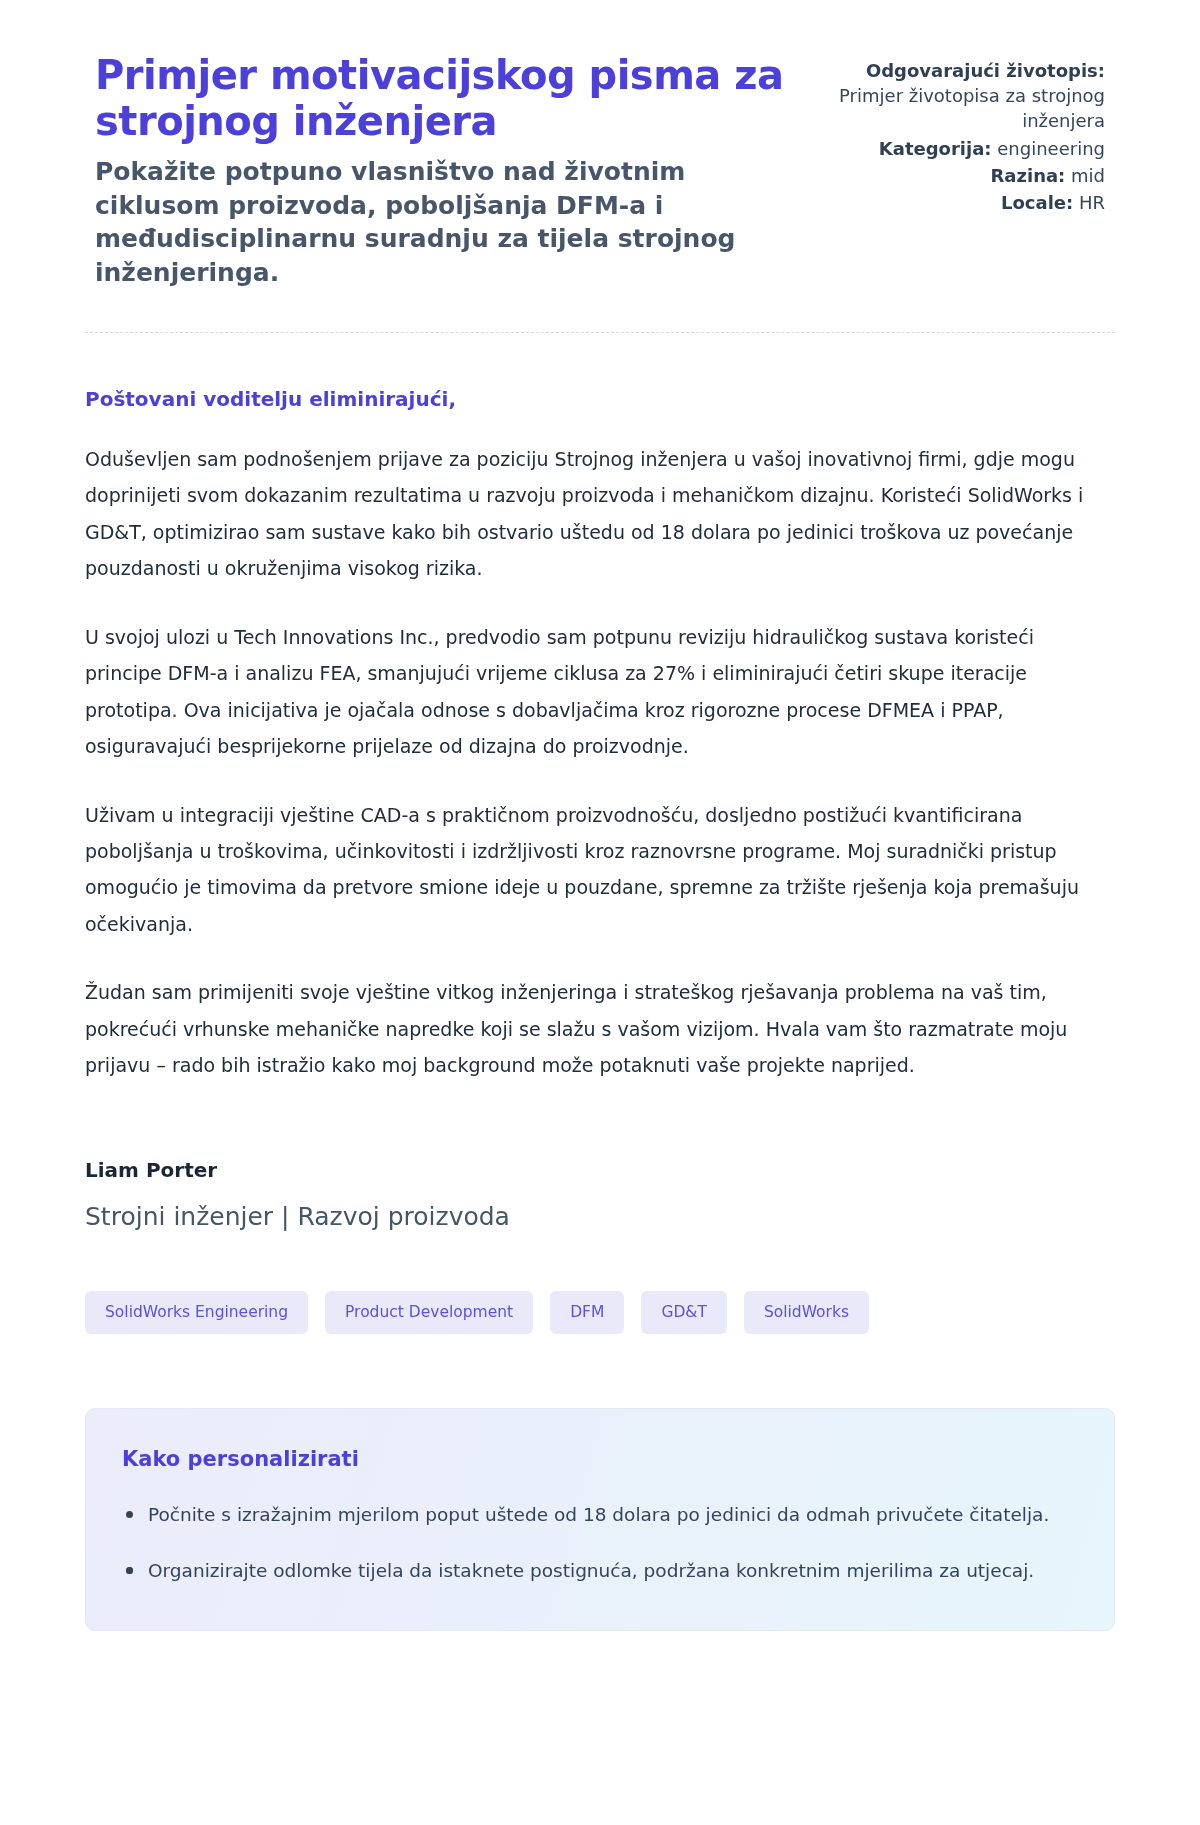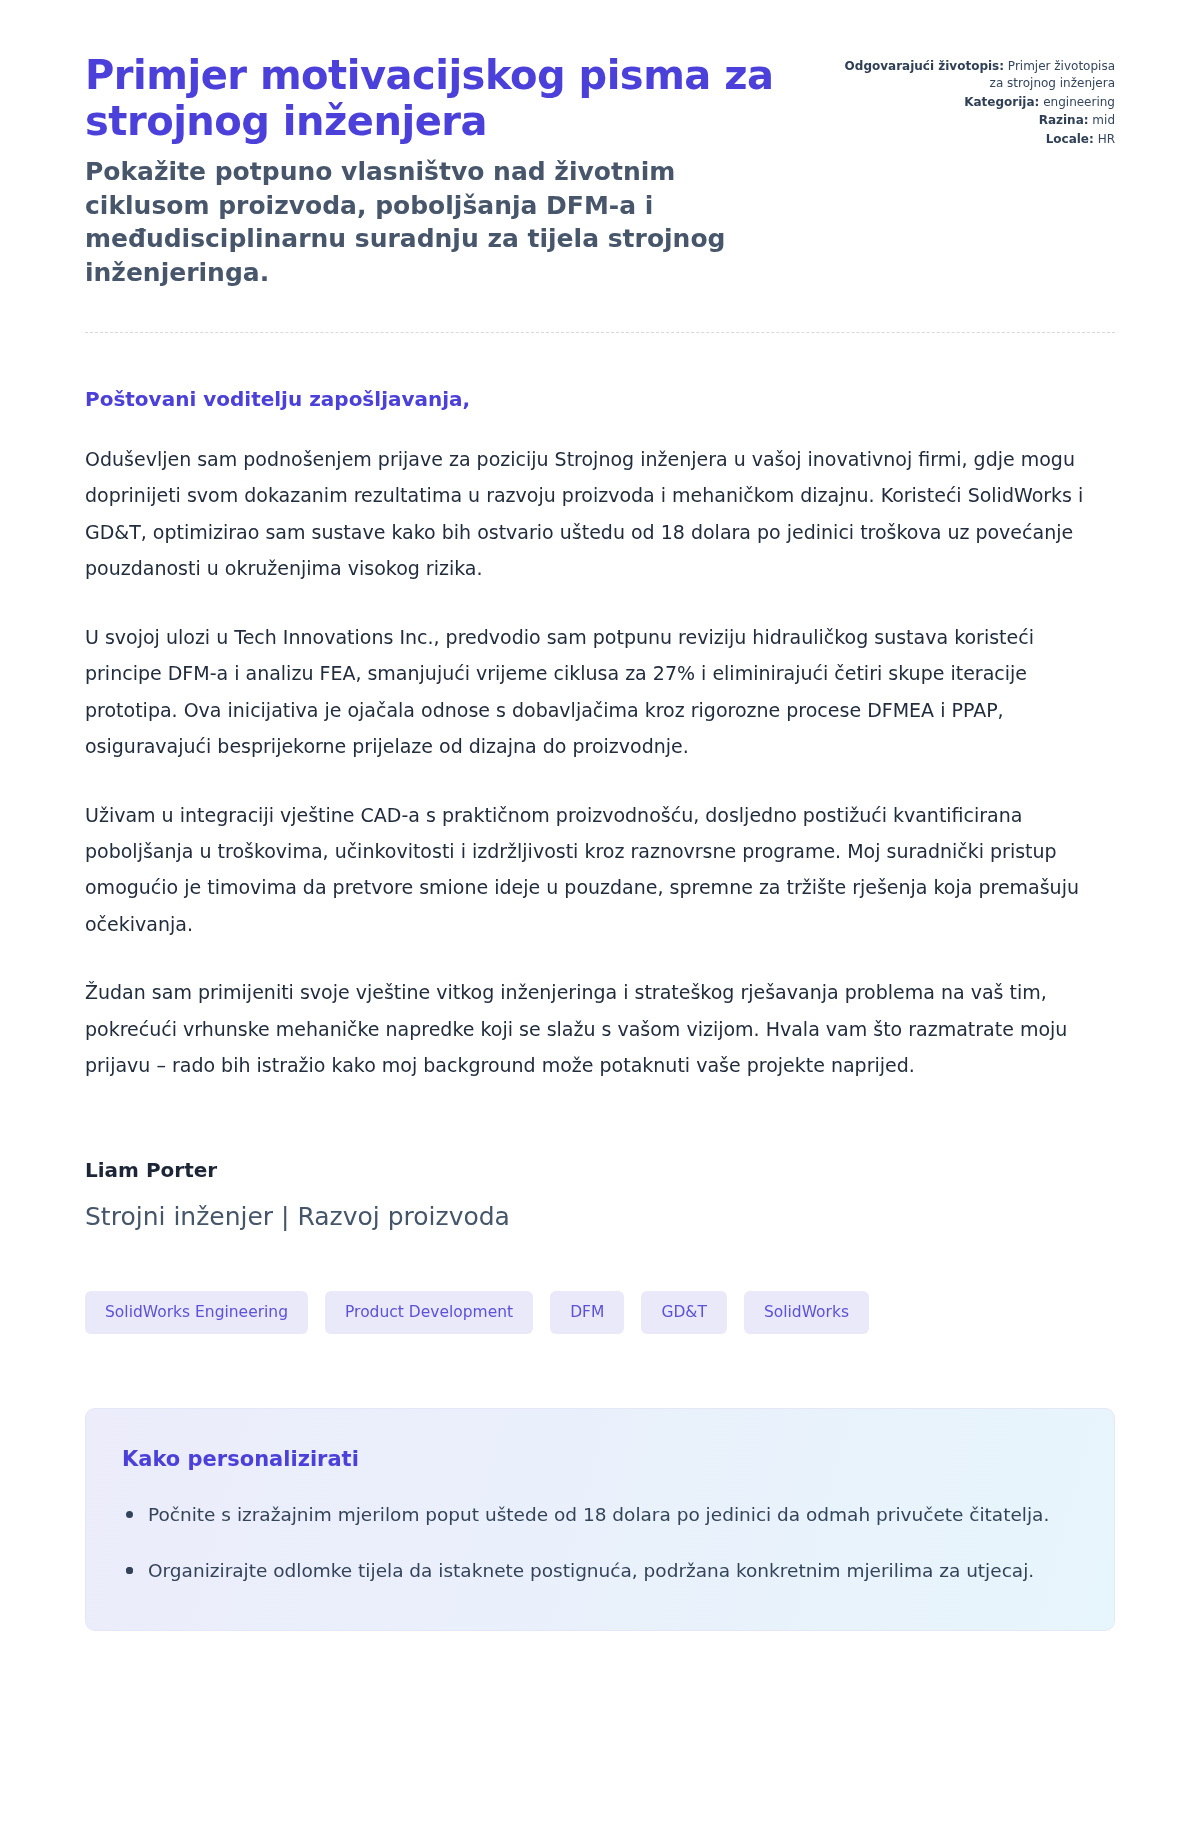--- a/index.html
+++ b/index.html
@@ -10,41 +10,41 @@
     font-family: "DejaVu Sans", "Liberation Sans", sans-serif;
     color: #212c3d;
   }
   .page {
     width: 1030px;
     margin: 0 auto;
     padding-top: 52px;
   }
 
   
-  .header { display: flex; justify-content: space-between; gap: 48px; }
+  .header { display: flex; justify-content: center; gap: 48px; }
   .header-left { flex: 1; max-width: 690px; }
   .page-title {
     color: var(--accent, #4b40d9);
     font-size: 40px;
     font-weight: 700;
     line-height: 1.16;
     margin-bottom: 10px;
     letter-spacing: -0.5px;
   }
   .page-subtitle {
     color: #47566b;
     font-size: 25px;
     font-weight: 700;
     line-height: 1.35;
   }
   .meta-block {
     width: 272px;
     flex: none;
     text-align: right;
-    font-size: 12px;
+    font-size: 18px;
     line-height: 1.4;
     color: #35455c;
     padding-top: 6px;
   }
   .meta-line { margin-bottom: 2px; }
   .meta-label { font-weight: 700; color: #2f3f55; }
 
   .divider {
     border: none;
     border-top: 1px dashed #d9d9d9;
@@ -158,21 +158,21 @@
       <div class="meta-line">
         <span class="meta-label">Locale:</span>
         <span class="meta-value">HR</span>
       </div>
     </aside>
   </header>
 
   <hr class="divider">
 
   <main class="letter">
-    <p class="greeting">Poštovani voditelju zapošljavanja,</p>
+    <p class="greeting">Poštovani voditelju eliminirajući,</p>
 
     <p class="body-par">Oduševljen sam podnošenjem prijave za poziciju Strojnog inženjera u vašoj inovativnoj firmi, gdje mogu doprinijeti svom dokazanim rezultatima u razvoju proizvoda i mehaničkom dizajnu. Koristeći SolidWorks i GD&amp;T, optimizirao sam sustave kako bih ostvario uštedu od 18 dolara po jedinici troškova uz povećanje pouzdanosti u okruženjima visokog rizika.</p>
     <p class="body-par">U svojoj ulozi u Tech Innovations Inc., predvodio sam potpunu reviziju hidrauličkog sustava koristeći principe DFM-a i analizu FEA, smanjujući vrijeme ciklusa za 27% i eliminirajući četiri skupe iteracije prototipa. Ova inicijativa je ojačala odnose s dobavljačima kroz rigorozne procese DFMEA i PPAP, osiguravajući besprijekorne prijelaze od dizajna do proizvodnje.</p>
     <p class="body-par">Uživam u integraciji vještine CAD-a s praktičnom proizvodnošću, dosljedno postižući kvantificirana poboljšanja u troškovima, učinkovitosti i izdržljivosti kroz raznovrsne programe. Moj suradnički pristup omogućio je timovima da pretvore smione ideje u pouzdane, spremne za tržište rješenja koja premašuju očekivanja.</p>
     <p class="body-par">Žudan sam primijeniti svoje vještine vitkog inženjeringa i strateškog rješavanja problema na vaš tim, pokrećući vrhunske mehaničke napredke koji se slažu s vašom vizijom. Hvala vam što razmatrate moju prijavu – rado bih istražio kako moj background može potaknuti vaše projekte naprijed.</p>
 
     <div class="signature">
       <div class="signature-name">Liam Porter</div>
       <div class="signature-title">Strojni inženjer | Razvoj proizvoda</div>
     </div>

